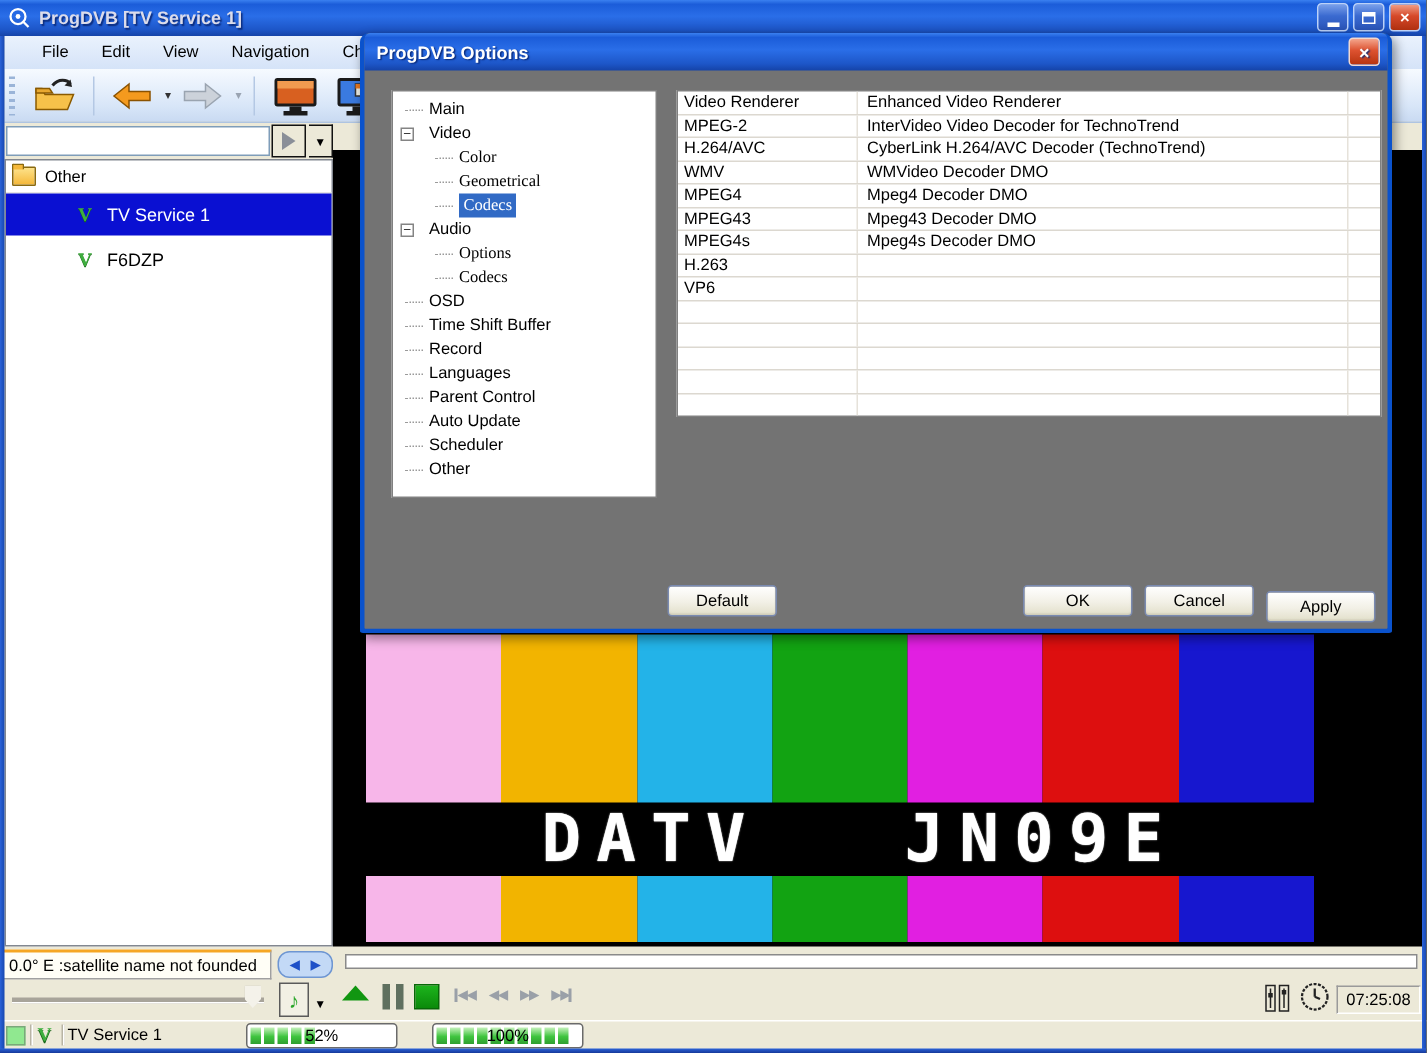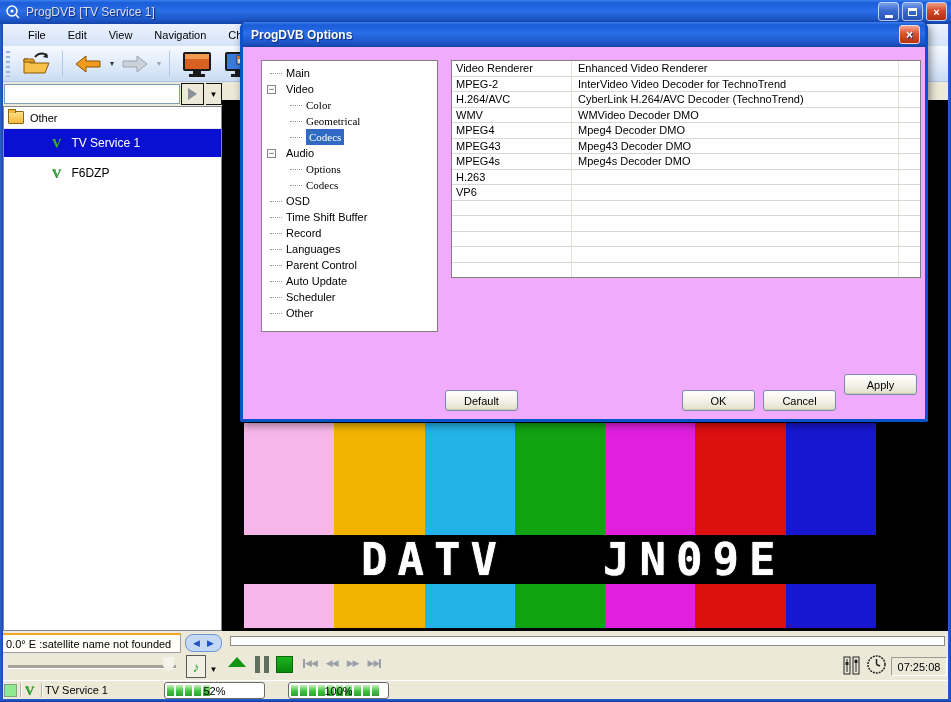--- a/index.html
+++ b/index.html
@@ -9,21 +9,21 @@
   
   .frame-side{position:absolute;top:24px;bottom:0;width:3px;background:linear-gradient(90deg,#2a62d8,#1848b0);z-index:5;}
   .frame-left{left:0;} .frame-right{right:0;}
   .frame-bottom{position:absolute;left:0;right:0;bottom:0;height:3px;background:linear-gradient(#2a62d8,#16399a);z-index:5;}
 
   
   .titlebar{position:absolute;left:0;top:0;width:951px;height:24px;
     background:linear-gradient(180deg,#3a80f0 0%,#1b5cd9 12%,#2a6ee8 45%,#1d56c8 82%,#1543a8 100%);
     display:flex;align-items:center;padding-left:5px;box-sizing:border-box;}
   .app-icon{width:16px;height:16px;margin-right:5px;flex:0 0 auto;}
-  .title-text{color:#dcdcea;font-weight:normal;font-size:12px;text-shadow:1px 1px 1px #0a2a7a;}
+  .title-text{color:#dcdcea;font-weight:bold;font-size:12px;text-shadow:1px 1px 1px #0a2a7a;}
   .winbtns{position:absolute;right:4px;top:2px;display:flex;gap:3px;}
   .wbtn{width:21px;height:19px;border-radius:3px;border:1px solid #bcd2f8;box-sizing:border-box;
     background:linear-gradient(#7aa0ea,#3a6ad0 45%,#2a54b8);display:flex;align-items:center;justify-content:center;
     color:#fff;font-size:11px;font-weight:bold;cursor:default;}
   .wbtn.close{background:linear-gradient(#f0a088,#d6492a 45%,#b03010);}
   .glyph-min{width:8px;height:3px;background:#fff;margin-top:9px;}
   .glyph-max{width:9px;height:8px;border:1px solid #fff;border-top:3px solid #fff;box-sizing:border-box;}
 
   
   .menubar{position:absolute;left:3px;top:24px;width:945px;height:22px;background:linear-gradient(#eaf2fd,#d5e3f8);
@@ -61,21 +61,21 @@
   .bars{position:absolute;left:22px;top:323px;width:632px;height:205px;display:flex;}
   .bar{flex:1;}
   .vband{position:absolute;left:0;right:0;top:435px;height:49px;background:#000;display:flex;align-items:center;
     padding-left:105px;gap:62px;box-sizing:border-box;}
   .vtext{color:#fff;font-family:"DejaVu Sans Mono",monospace;font-weight:bold;font-size:44px;letter-spacing:10px;
     text-shadow:0 0 1px #fff;margin-left:34px;}
 
   
   .dialog{position:absolute;left:240px;top:22px;width:688px;height:400px;z-index:20;
     border:3px solid #0a52cc;border-top:none;border-radius:6px 6px 2px 2px;box-sizing:border-box;
-    box-shadow:2px 3px 8px rgba(0,0,0,.45);background:#f0abfc;}
+    box-shadow:2px 3px 8px rgba(0,0,0,.45);background:#737373;}
   .dtitle{height:25px;border-radius:4px 4px 0 0;
     background:linear-gradient(180deg,#3a80f0 0%,#1b5cd9 12%,#2a6ee8 45%,#1d56c8 82%,#1543a8 100%);
     display:flex;align-items:center;padding-left:8px;position:relative;}
   .dtitle span{color:#fff;font-weight:bold;font-size:12px;text-shadow:1px 1px 1px #0a2a7a;}
   .dclose{position:absolute;right:5px;top:3px;width:21px;height:19px;border-radius:3px;border:1px solid #f0d8d0;
     background:linear-gradient(#f4a58c,#dd5230 45%,#b83410);color:#fff;font-weight:bold;font-size:12px;
     display:flex;align-items:center;justify-content:center;box-sizing:border-box;cursor:default;}
   .dtree{position:absolute;left:18px;top:38px;width:177px;height:272px;background:#fff;border:1px solid #808080;
     box-sizing:border-box;padding-top:4px;overflow:hidden;}
   .trow{position:relative;height:16px;line-height:16px;white-space:nowrap;cursor:default;}
@@ -87,21 +87,21 @@
   .trow .tlabel.sel{background:#316ac5;color:#fff;padding:0 3px;}
   .dlist{position:absolute;left:208px;top:38px;width:470px;height:218px;background:#fff;border:1px solid #808080;
     box-sizing:border-box;display:flex;flex-direction:column;overflow:hidden;}
   .lrow{height:15.5px;flex:0 0 15.5px;display:flex;border-bottom:1px solid #dcd8d0;box-sizing:border-box;cursor:default;}
   .lrow .lname{width:120px;flex:0 0 120px;padding:1px 4px 0;border-right:1px solid #e6e2da;box-sizing:border-box;overflow:hidden;white-space:nowrap;}
   .lrow .lval{flex:1;padding:1px 6px 0;overflow:hidden;white-space:nowrap;}
   .lrow .ltail{width:22px;flex:0 0 22px;border-left:1px solid #e6e2da;box-sizing:border-box;}
   .dbtn{position:absolute;width:73px;height:21px;border:1px solid #7a8ab0;border-radius:3px;
     background:linear-gradient(#fff,#f2f0e6 55%,#e2dfca);font-family:"Liberation Sans",sans-serif;font-size:11px;
     display:flex;align-items:center;justify-content:center;box-sizing:border-box;cursor:default;box-shadow:inset 0 -1px 1px #cfccb8;}
-  .btn-default{left:202px;top:368px;} .btn-ok{left:439px;top:368px;text-align:right;} .btn-cancel{left:520px;top:368px;} .btn-apply{left:601px;top:352px;text-align:right;}
+  .btn-default{left:202px;top:368px;} .btn-ok{left:439px;top:368px;text-align:right;} .btn-cancel{left:520px;top:368px;} .btn-apply{left:601px;top:372px;text-align:right;}
 
   
   .sat-tab{position:absolute;left:0;top:633px;width:181px;height:20px;background:#fffef6;border:1px solid #a0a0a0;
     border-top:2px solid #f5a623;box-sizing:border-box;display:flex;align-items:center;padding-left:5px;}
   .nav-arrows{position:absolute;left:185px;top:634px;width:37px;height:18px;border-radius:8px;background:#c3d9f6;
     border:1px solid #6e96d2;box-sizing:border-box;display:flex;align-items:center;justify-content:center;gap:7px;
     color:#1e50c8;font-size:9px;cursor:default;}
   .seekbar{position:absolute;left:230px;top:636px;width:715px;height:10px;background:#fff;border:1px solid #8a8a8a;box-sizing:border-box;}
   .vol-track{position:absolute;left:8px;top:665px;width:168px;height:3px;background:#a8a49a;border-bottom:1px solid #fff;}
   .vol-thumb{position:absolute;left:163px;top:657px;width:11px;height:15px;background:#f4f2ea;

